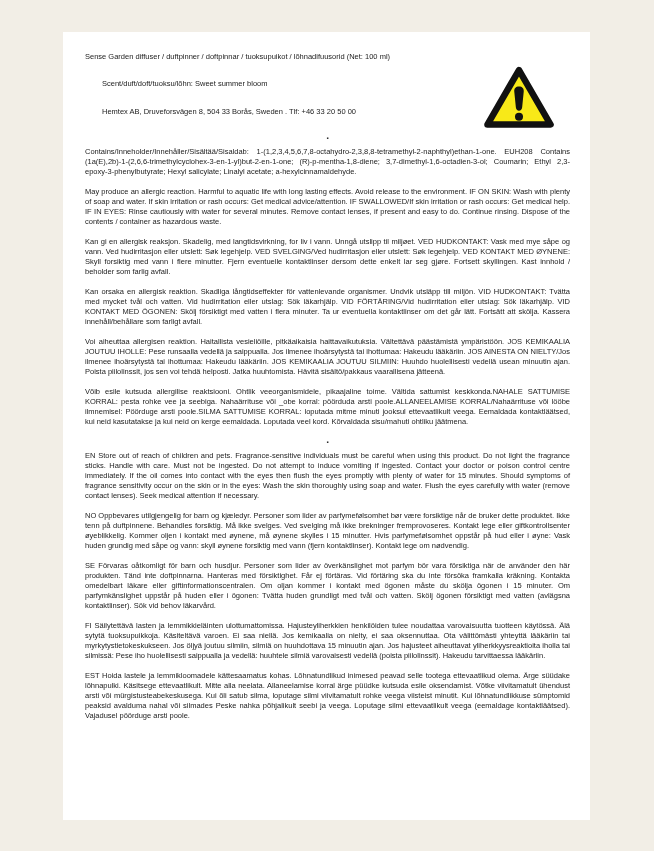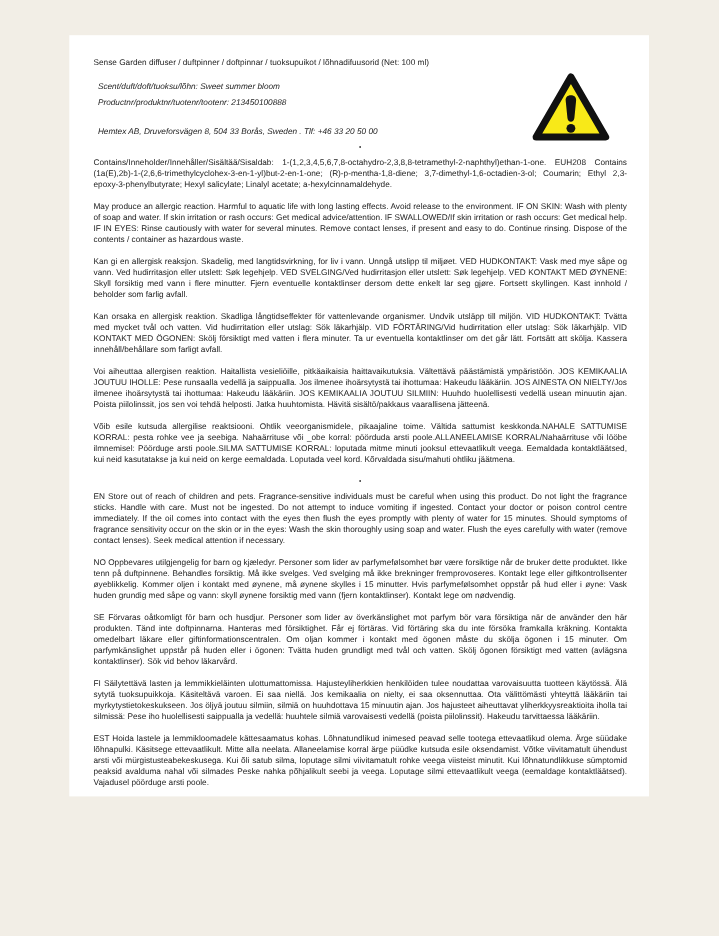--- a/index.html
+++ b/index.html
@@ -13,41 +13,40 @@
     width: 654px;
     height: 851px;
     background: #f2eee6;
     overflow: hidden;
   }
   .paper {
     position: absolute;
     left: 63px;
     top: 32px;
     width: 527px;
-    height: 692px;
+    height: 788px;
     background: #ffffff;
   }
   .content {
     position: absolute;
     left: 22px;
     top: 20px;
     width: 485px;
     color: #1c1c1c;
     font-size: 7.5px;
     line-height: 10px;
   }
   .title {
     margin: 0 0 12px 0;
     white-space: nowrap;
   }
   .info-block p, .producer-block p {
-    margin: 4px;
+    margin: 17px;
     line-height: 9.5px;
     white-space: nowrap;
-    font-style: italic;
   }
   .producer-block {
     margin-top: 18px;
   }
   .separator {
     text-align: center;
     font-size: 6px;
     line-height: 10px;
     margin: 3px 0 4px 0;
     color: #222;
@@ -85,21 +84,20 @@
         <circle cx="50" cy="72" r="5.6" fill="#111111"></circle>
       </svg>
     </div>
 
     <div class="content">
 
       <p class="title">Sense Garden diffuser / duftpinner / doftpinnar / tuoksupuikot / lõhnadifuusorid (Net: 100 ml)</p>
 
       <div class="info-block">
         <p>Scent/duft/doft/tuoksu/lõhn: Sweet summer bloom</p>
-        <p>Productnr/produktnr/tuotenr/tootenr: 213450100888</p>
       </div>
 
       <div class="producer-block">
         <p>Hemtex AB, Druveforsvägen 8, 504 33 Borås, Sweden . Tlf: +46 33 20 50 00</p>
       </div>
 
       <div class="separator">▪</div>
 
       <p class="para">Contains/Inneholder/Innehåller/Sisältää/Sisaldab: 1-(1,2,3,4,5,6,7,8-octahydro-2,3,8,8-tetramethyl-2-naphthyl)ethan-1-one. EUH208 Contains (1a(E),2b)-1-(2,6,6-trimethylcyclohex-3-en-1-yl)but-2-en-1-one; (R)-p-mentha-1,8-diene; 3,7-dimethyl-1,6-octadien-3-ol; Coumarin; Ethyl 2,3-epoxy-3-phenylbutyrate; Hexyl salicylate; Linalyl acetate; a-hexylcinnamaldehyde.</p>
       <p class="para">May produce an allergic reaction. Harmful to aquatic life with long lasting effects. Avoid release to the environment. IF ON SKIN: Wash with plenty of soap and water. If skin irritation or rash occurs: Get medical advice/attention. IF SWALLOWED/If skin irritation or rash occurs: Get medical help. IF IN EYES: Rinse cautiously with water for several minutes. Remove contact lenses, if present and easy to do. Continue rinsing. Dispose of the contents / container as hazardous waste.</p>

